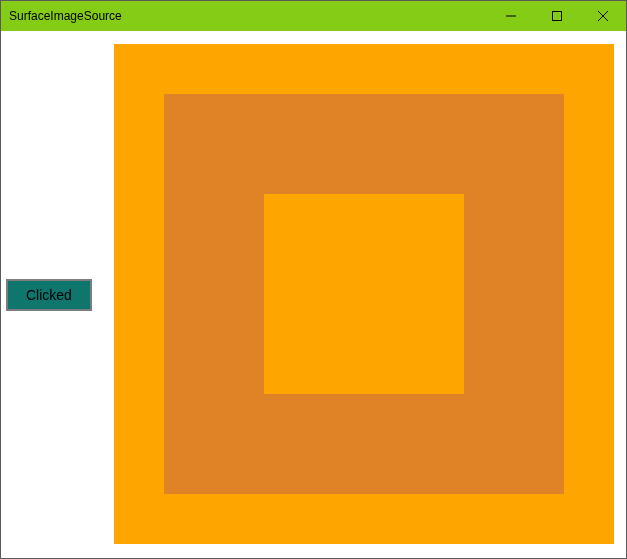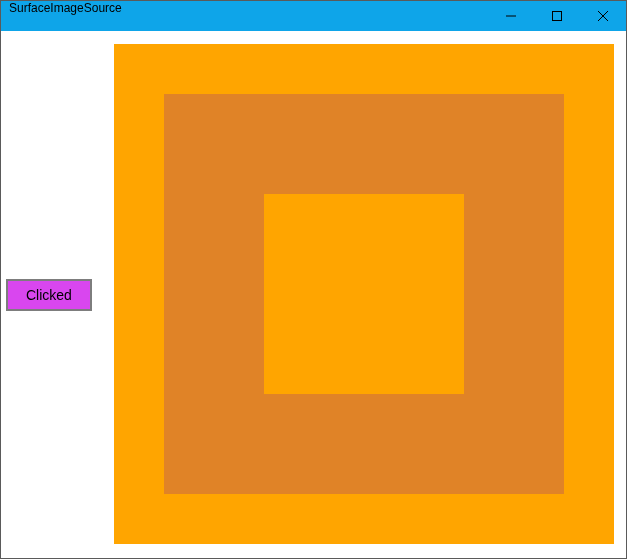--- a/index.html
+++ b/index.html
@@ -19,22 +19,22 @@
       width: 627px;
       height: 559px;
       border: 1px solid #5a5a5a;
       background: #ffffff;
       display: flex;
       flex-direction: column;
     }
     .titlebar {
       height: 30px;
       display: flex;
-      align-items: flex-start;
-      background: #0ea5e9;
+      align-items: center;
+      background: #84cc16;
       flex-shrink: 0;
     }
     .titlebar-title {
       padding-left: 8px;
       font-size: 12px;
       color: #000;
       flex: 1;
     }
     .titlebar-buttons {
       display: flex;
@@ -61,21 +61,21 @@
       flex: 1;
       position: relative;
       display: flex;
       align-items: center;
     }
     .clicked-button {
       position: absolute;
       left: 5px;
       top: 50%;
       transform: translateY(-50%);
-      background: #d946ef;
+      background: #0f766e;
       border: 2px solid #7d7d7d;
       font-family: "Segoe UI", Tahoma, sans-serif;
       font-size: 14px;
       color: #000;
       padding: 6px 18px;
       cursor: pointer;
     }
     .surface-box {
       position: absolute;
       left: 113px;

